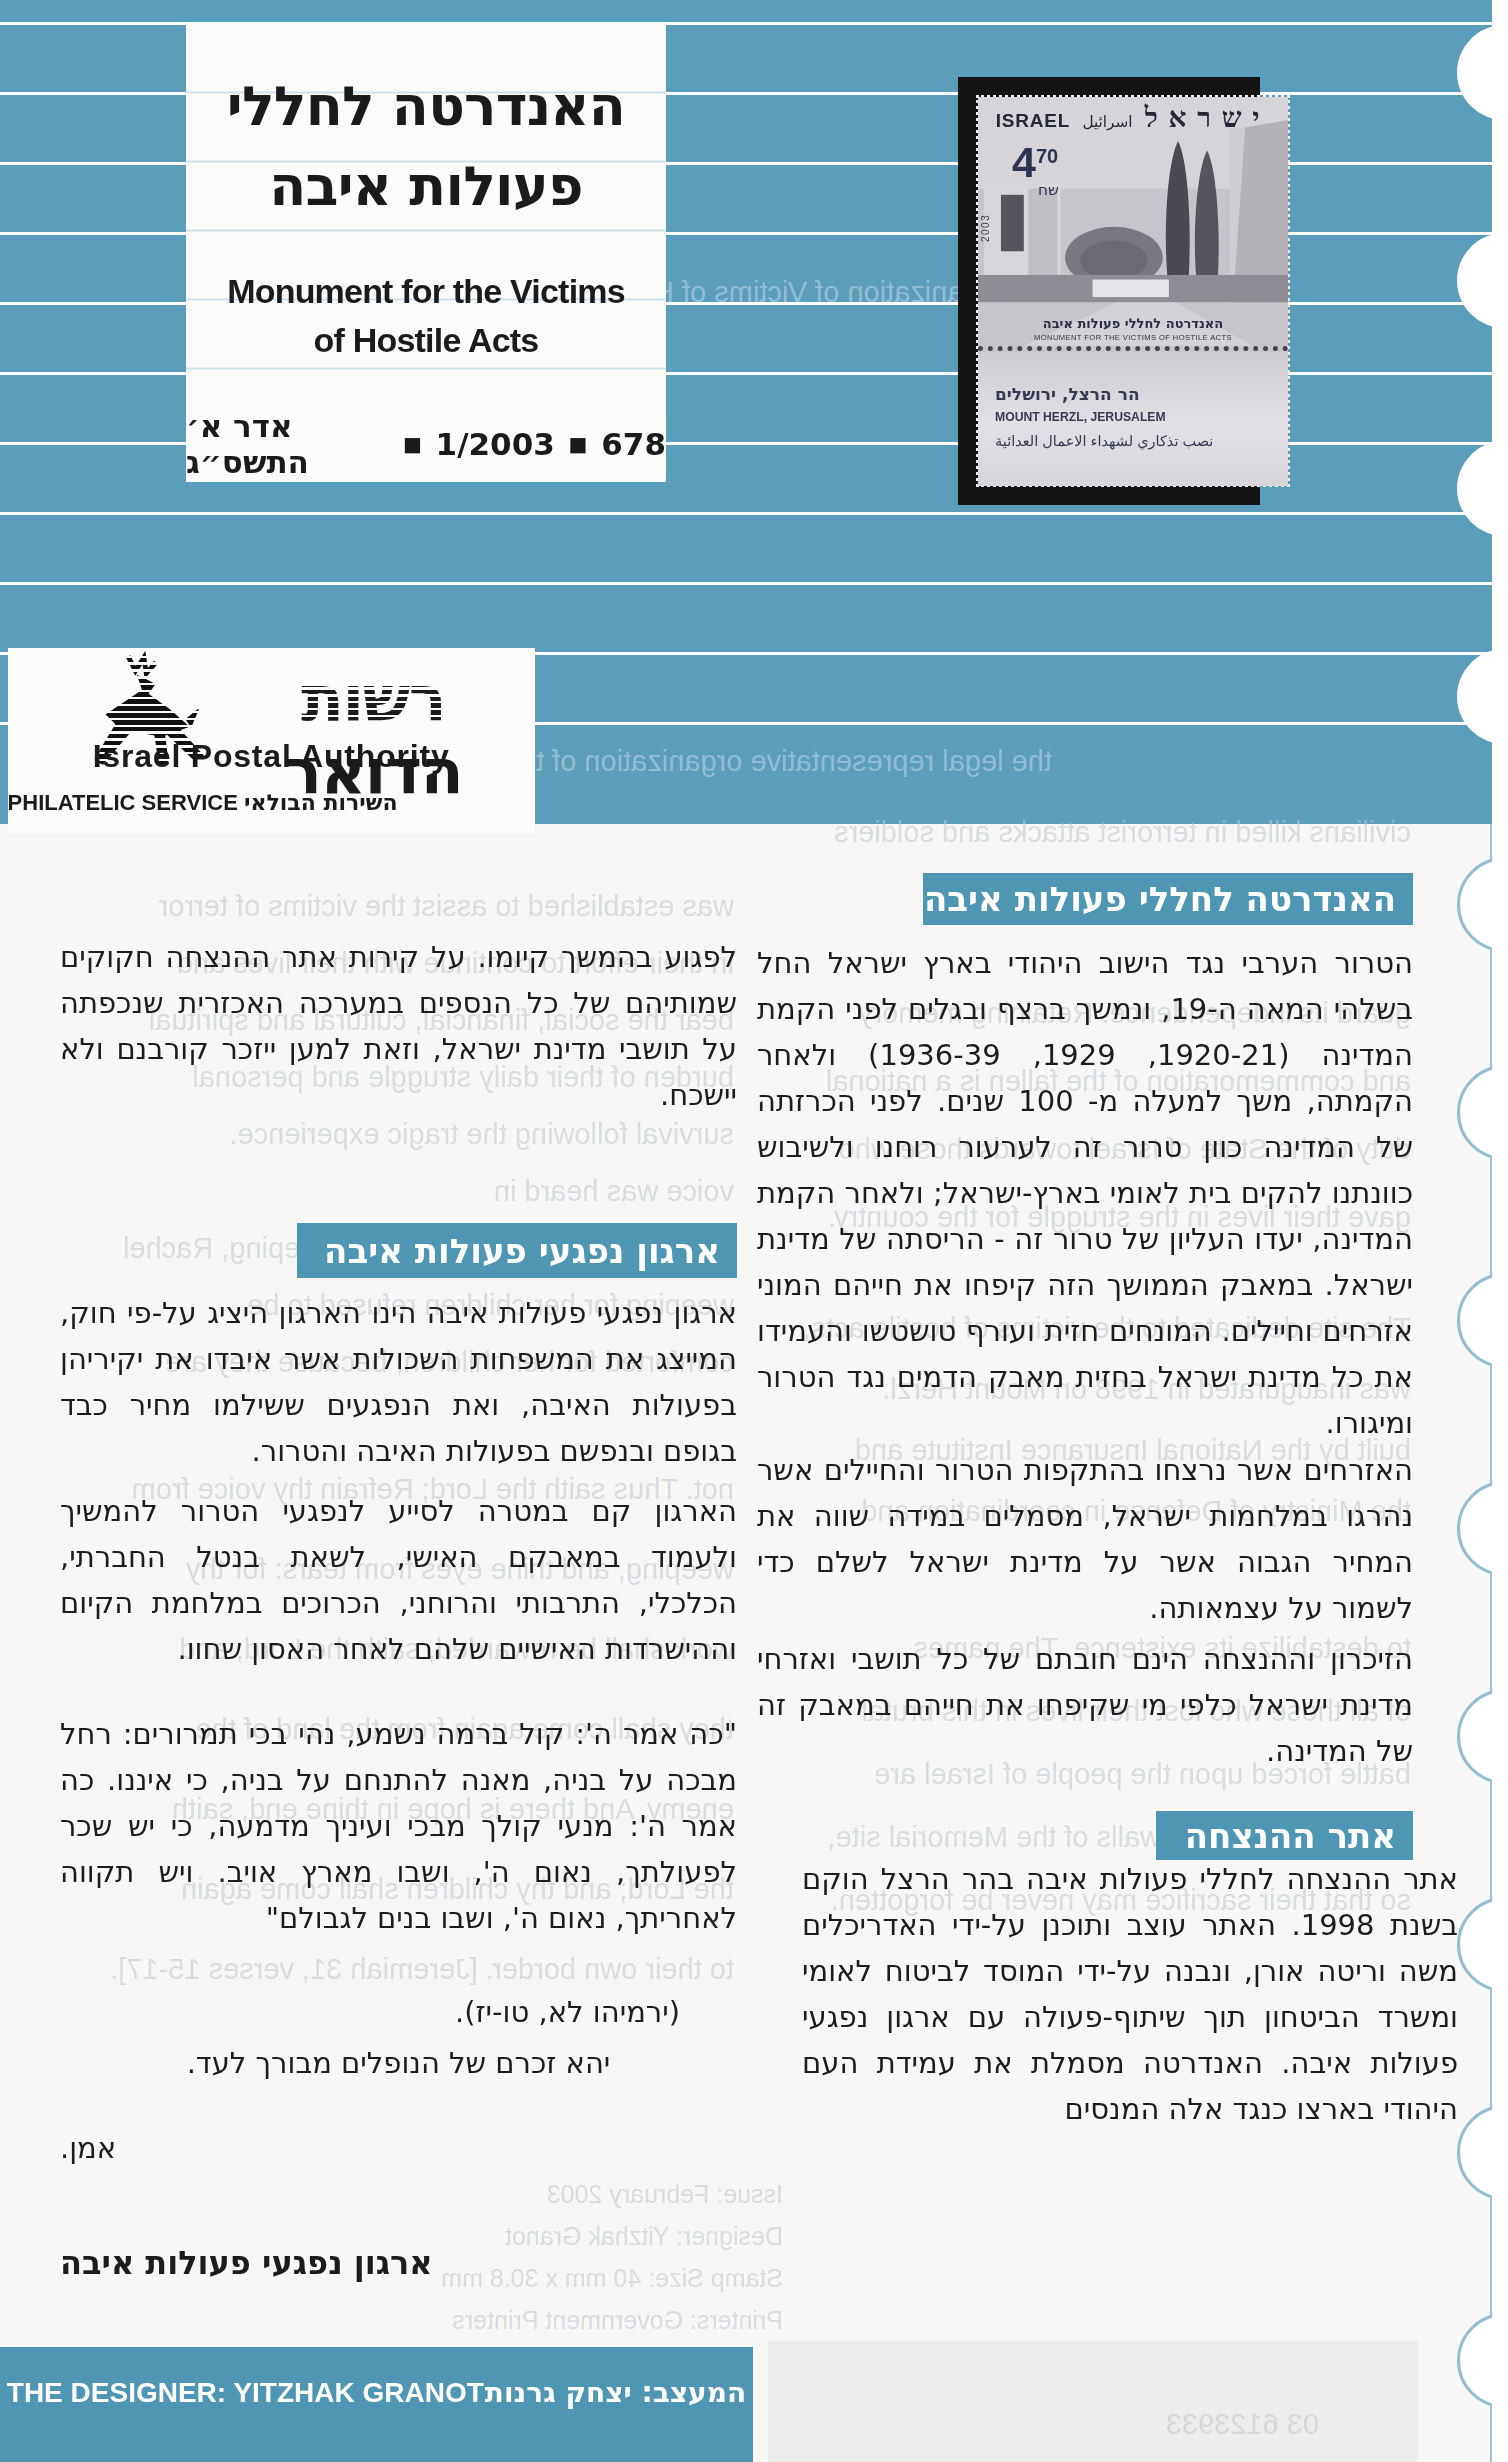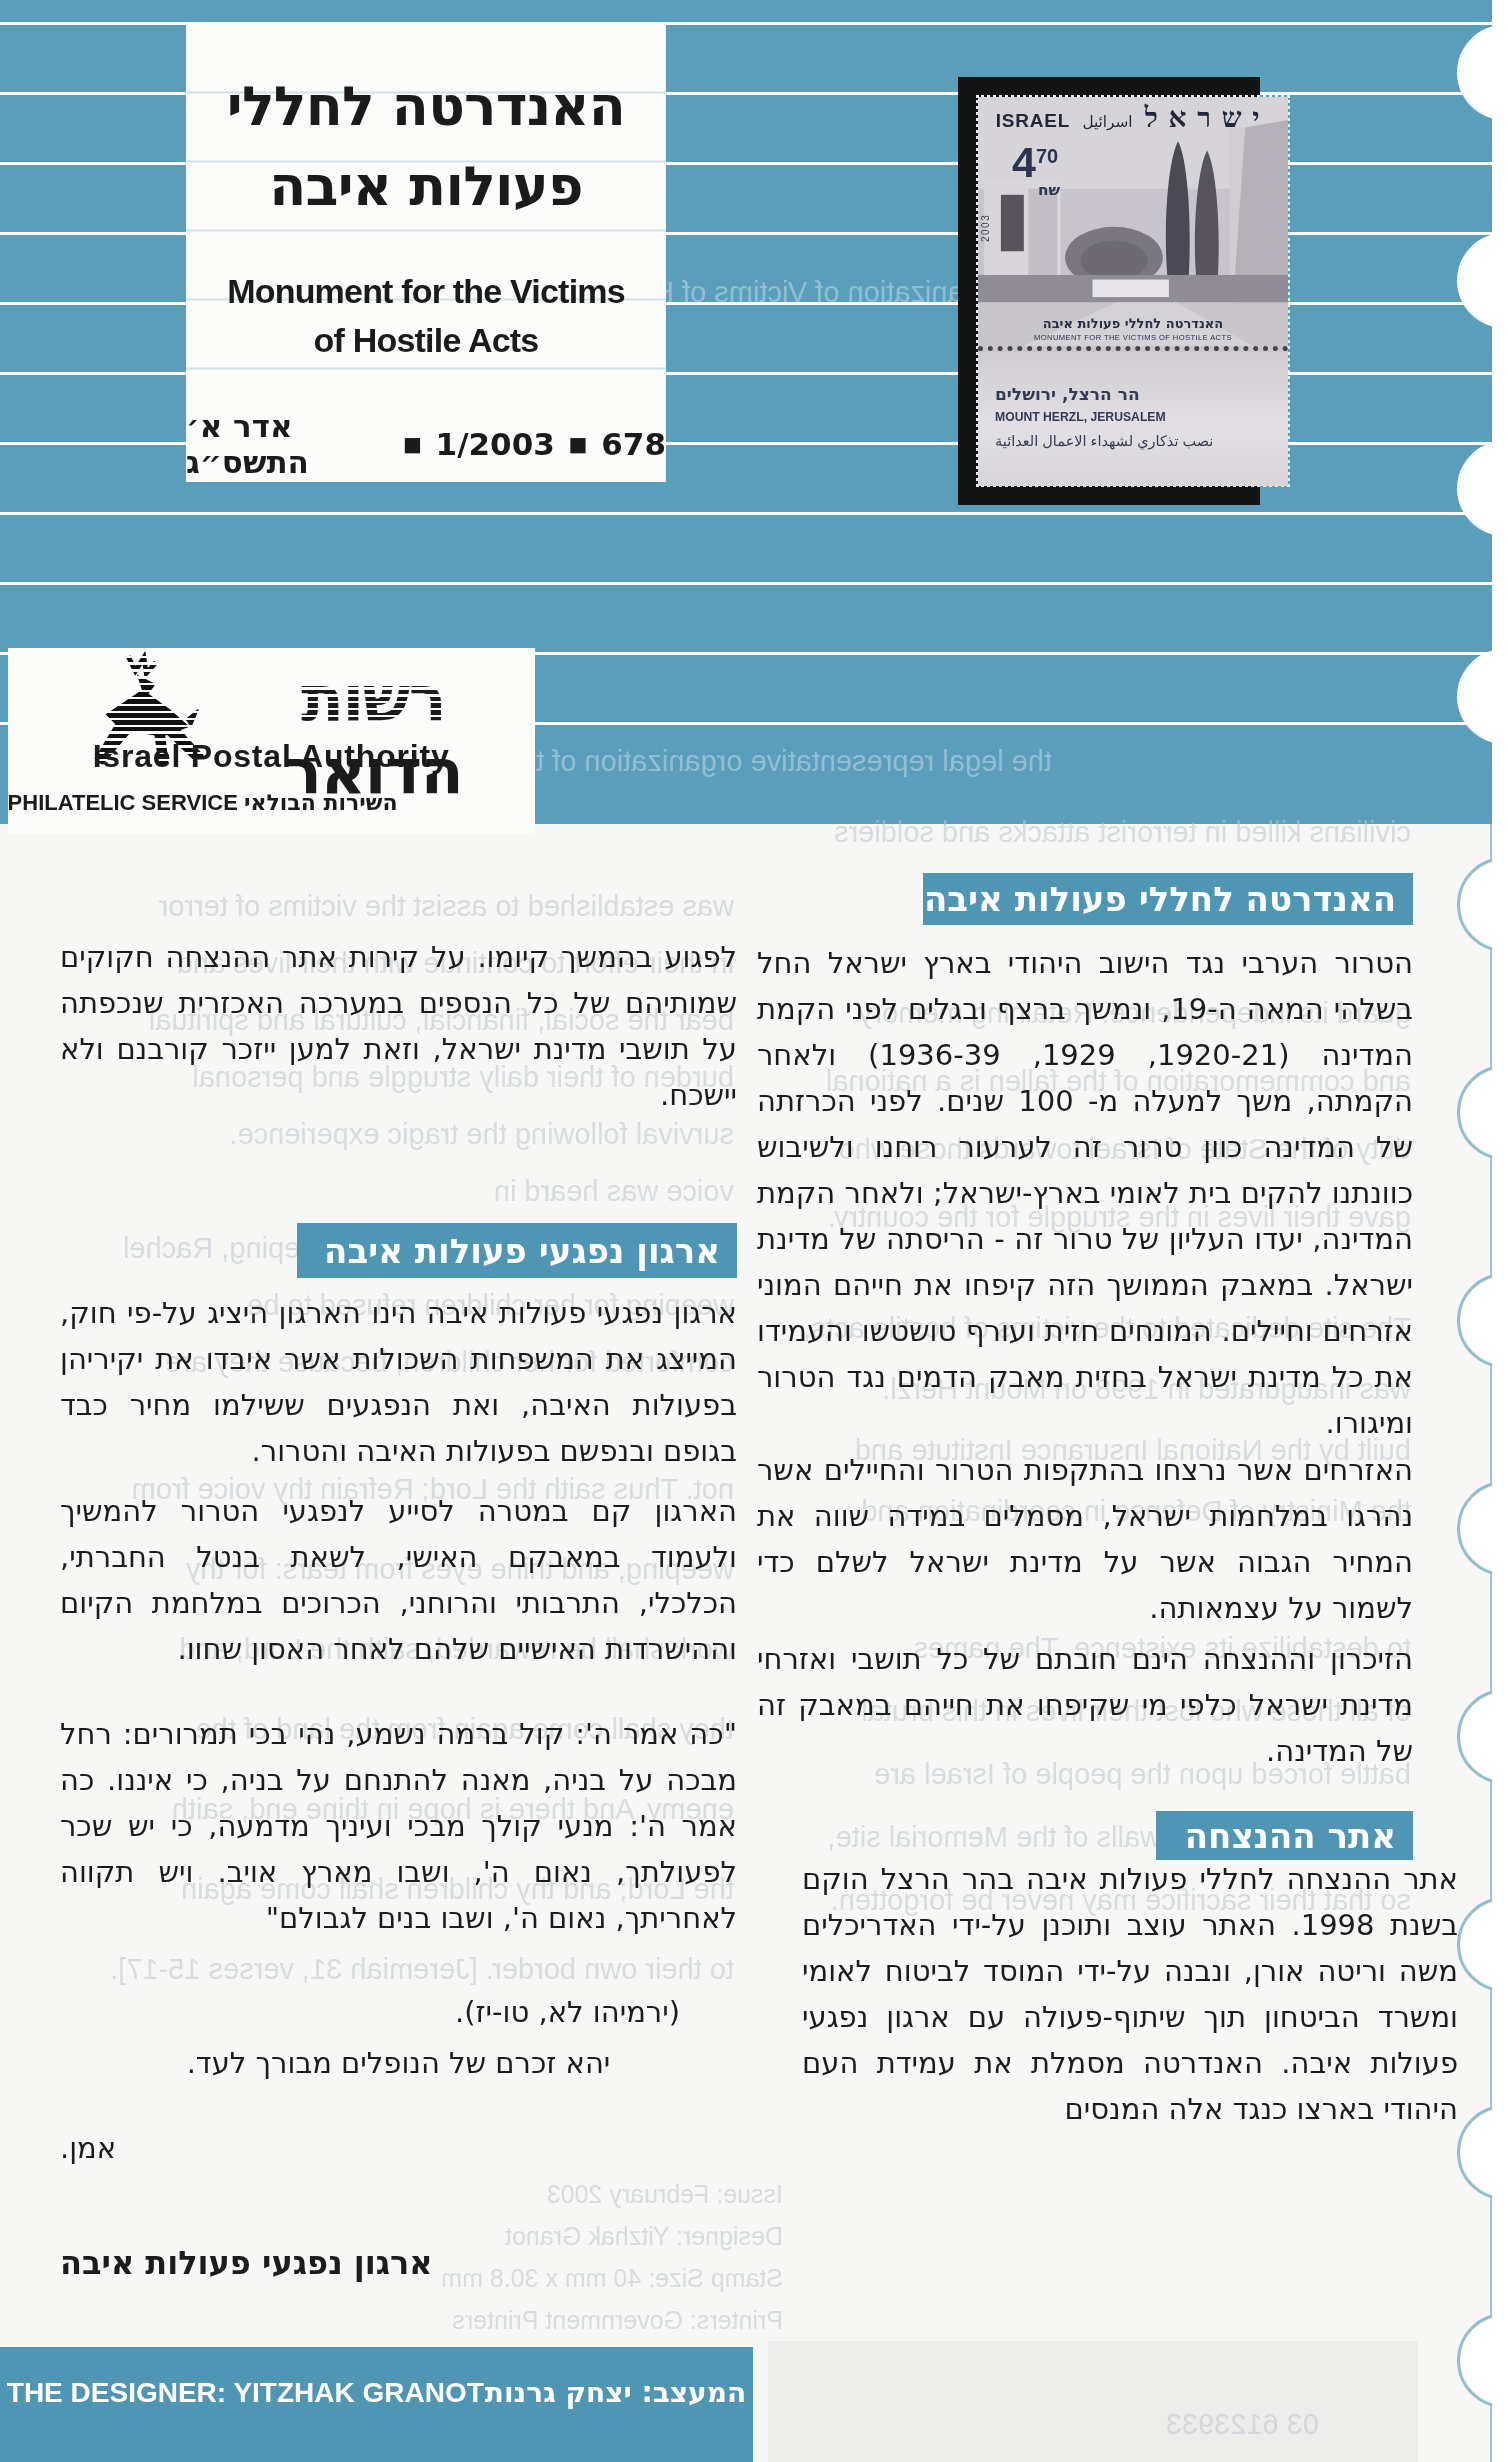--- a/index.html
+++ b/index.html
@@ -33,21 +33,21 @@
   #stamp-img{position:absolute;left:0;top:0;width:310px;height:249px;overflow:hidden;
     background:linear-gradient(180deg,#d9d6db 0 14%,#c6c2c9 40%,#b9b5bc 70%,#cac7cd 100%);}
   #stamp-country{position:absolute;left:0;top:4.6px;width:100%;display:flex;direction:ltr;
     align-items:baseline;justify-content:center;gap:12.2px;color:#232838;}
   .c-en{font-size:19px;font-weight:bold;letter-spacing:0.8px;}
   .c-ar{font-size:15.3px;font-family:"DejaVu Sans",sans-serif;}
   .c-he{font-size:28px;font-weight:bold;letter-spacing:10.7px;font-family:Liberation Serif, serif;text-align:center;}
   #stamp-value{position:absolute;left:34px;top:44px;color:#2e3450;direction:ltr;}
   #stamp-value .v-main{font-size:43px;font-weight:bold;line-height:1;}
   #stamp-value .v-frac{font-size:20px;font-weight:bold;vertical-align:13.8px;}
-  #stamp-value .v-cur{font-size:15.3px;font-weight:bold;margin-left:26px;margin-top:-3.1px;font-family:"DejaVu Sans",sans-serif;}
+  #stamp-value .v-cur{font-size:15.3px;font-weight:normal;margin-left:26px;margin-top:-3.1px;font-family:"DejaVu Sans",sans-serif;}
   #stamp-year{position:absolute;left:1.5px;top:145px;font-size:10px;color:#3a3f50;
     transform:rotate(-90deg);transform-origin:left top;letter-spacing:1.5px;}
   .cap{position:absolute;width:100%;text-align:center;color:#2a2f45;direction:rtl;}
   #cap-he{top:219px;font-size:13px;font-weight:bold;font-family:"DejaVu Sans",sans-serif;}
   #cap-en{top:236px;font-size:7.6px;letter-spacing:0.4px;}
   #perf-row{position:absolute;left:0;top:249px;width:310px;border-top:5.4px dotted #454349;}
   #stamp-tab{position:absolute;left:0;top:255px;width:310px;height:134px;
     background:linear-gradient(180deg,#cfccd2 0,#e2e0e4 55%,#d8d5da 100%);}
   .tab-t{position:absolute;left:17px;color:#333a52;direction:rtl;text-align:left;}
   #tab-he{top:32px;font-size:17px;font-weight:bold;font-family:"DejaVu Sans",sans-serif;}

